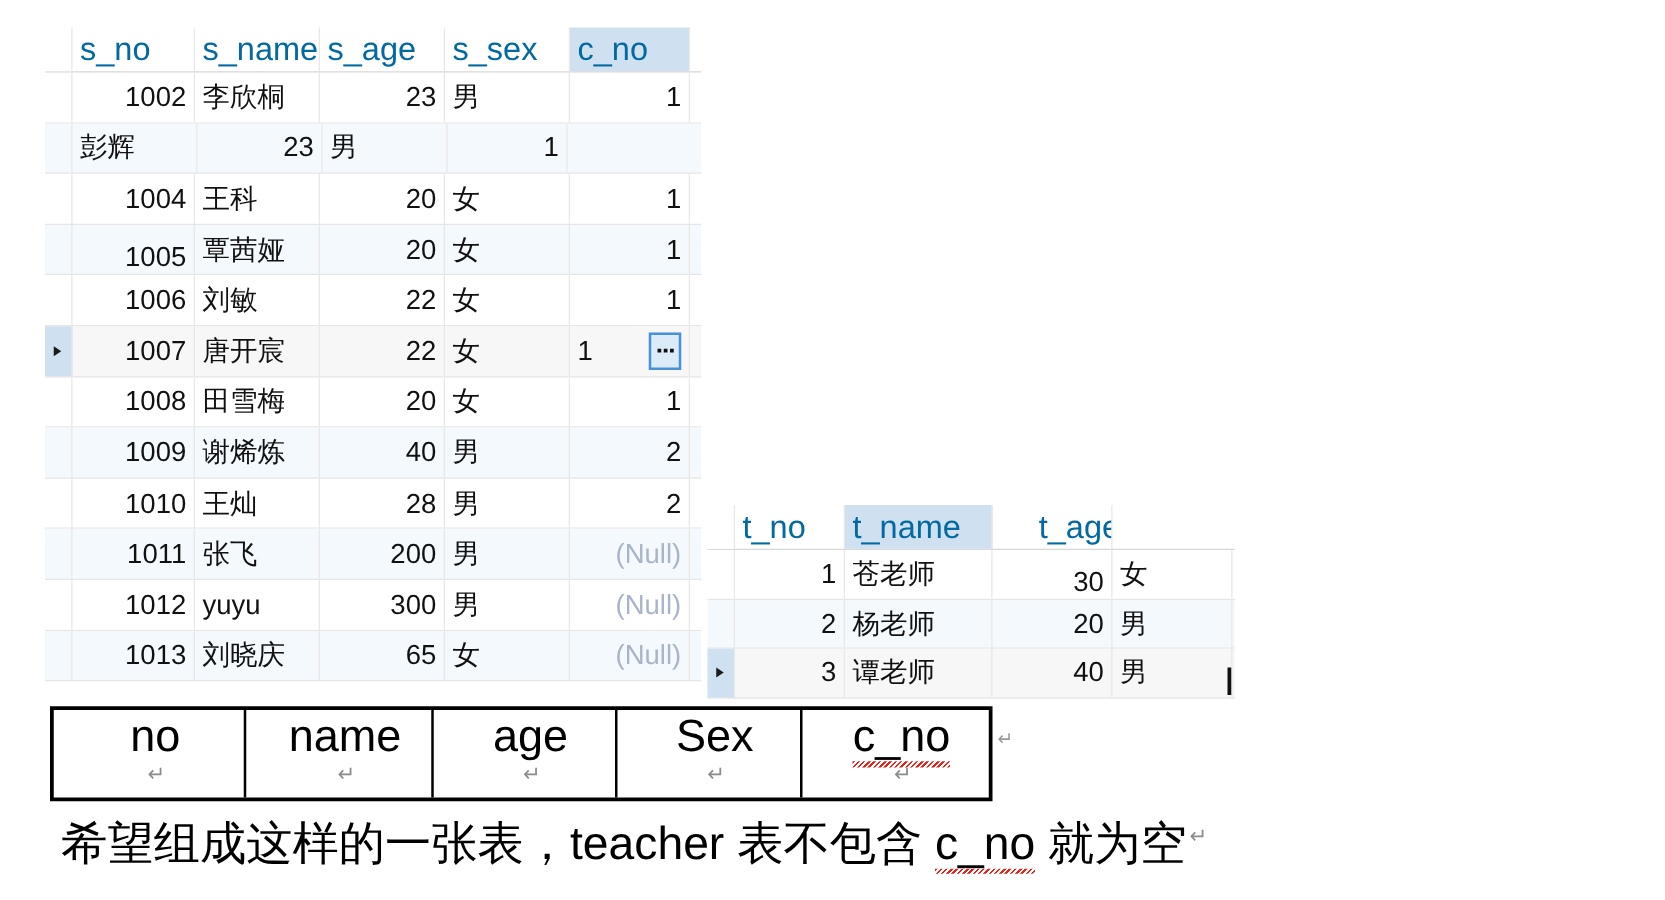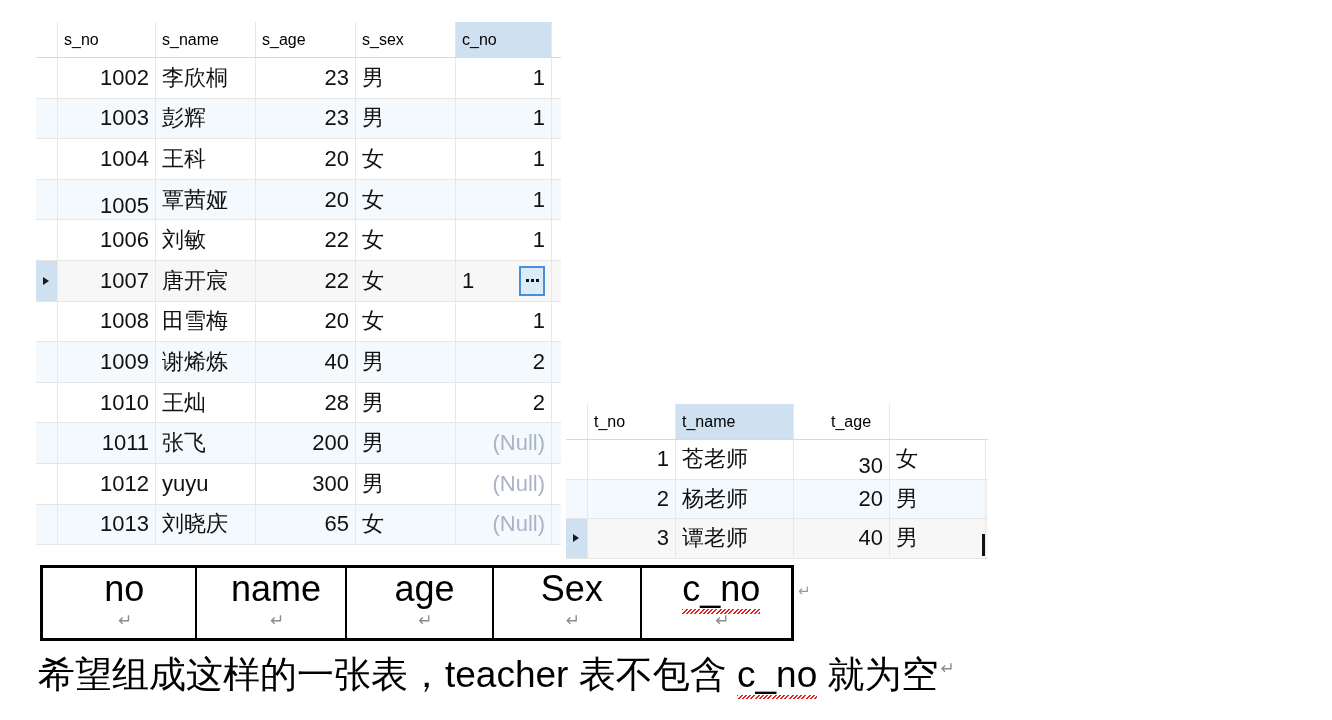--- a/index.html
+++ b/index.html
@@ -35,22 +35,22 @@
     overflow: hidden;
     white-space: nowrap;
   }
 
   
   .grid .hrow {
     border-bottom: 1px solid #d8d8d8;
     background: #ffffff;
   }
   .grid .hrow .gcell {
-    font-size: 16px;
-    color: #000000;
+    font-size: 26px;
+    color: #0369a1;
     padding: 0 6px;
     justify-content: flex-start;
   }
   .grid .hrow .gcell.sel-col {
     background: #cfe0f1;
   }
 
   
   .gutter {
     width: 22px;
@@ -170,20 +170,21 @@
     background: #111;
   }
 
   
   .sentence {
     position: absolute;
     font-size: 37px;
     color: #000;
     white-space: nowrap;
     font-family: "Liberation Sans", "DejaVu Sans", sans-serif;
+    margin-left: 11px;
   }
   .sentence .lat {
     font-family: "Liberation Sans", "DejaVu Sans", sans-serif;
   }
 </style>
 </head>
 <body>
 
 <div class="grid" id="student-grid" style="left:36px; top:22px; width:525px;">
     <div class="grow hrow" style="height: 36px;">
@@ -207,23 +208,20 @@
       </div>
       <div class="gcell txt" style="width: 100px;">
         <span>男</span>
       </div>
       <div class="gcell num" style="width: 96px;">
         <span>1</span>
       </div>
     </div>
     <div class="grow brow alt" style="height: 40.6px;">
       <div class="gcell gutter"></div>
-      <div class="gcell num" style="width: 98px;">
-        <span>1003</span>
-      </div>
       <div class="gcell txt" style="width: 100px;">
         <span>彭辉</span>
       </div>
       <div class="gcell num" style="width: 100px;">
         <span>23</span>
       </div>
       <div class="gcell txt" style="width: 100px;">
         <span>男</span>
       </div>
       <div class="gcell num" style="width: 96px;">

